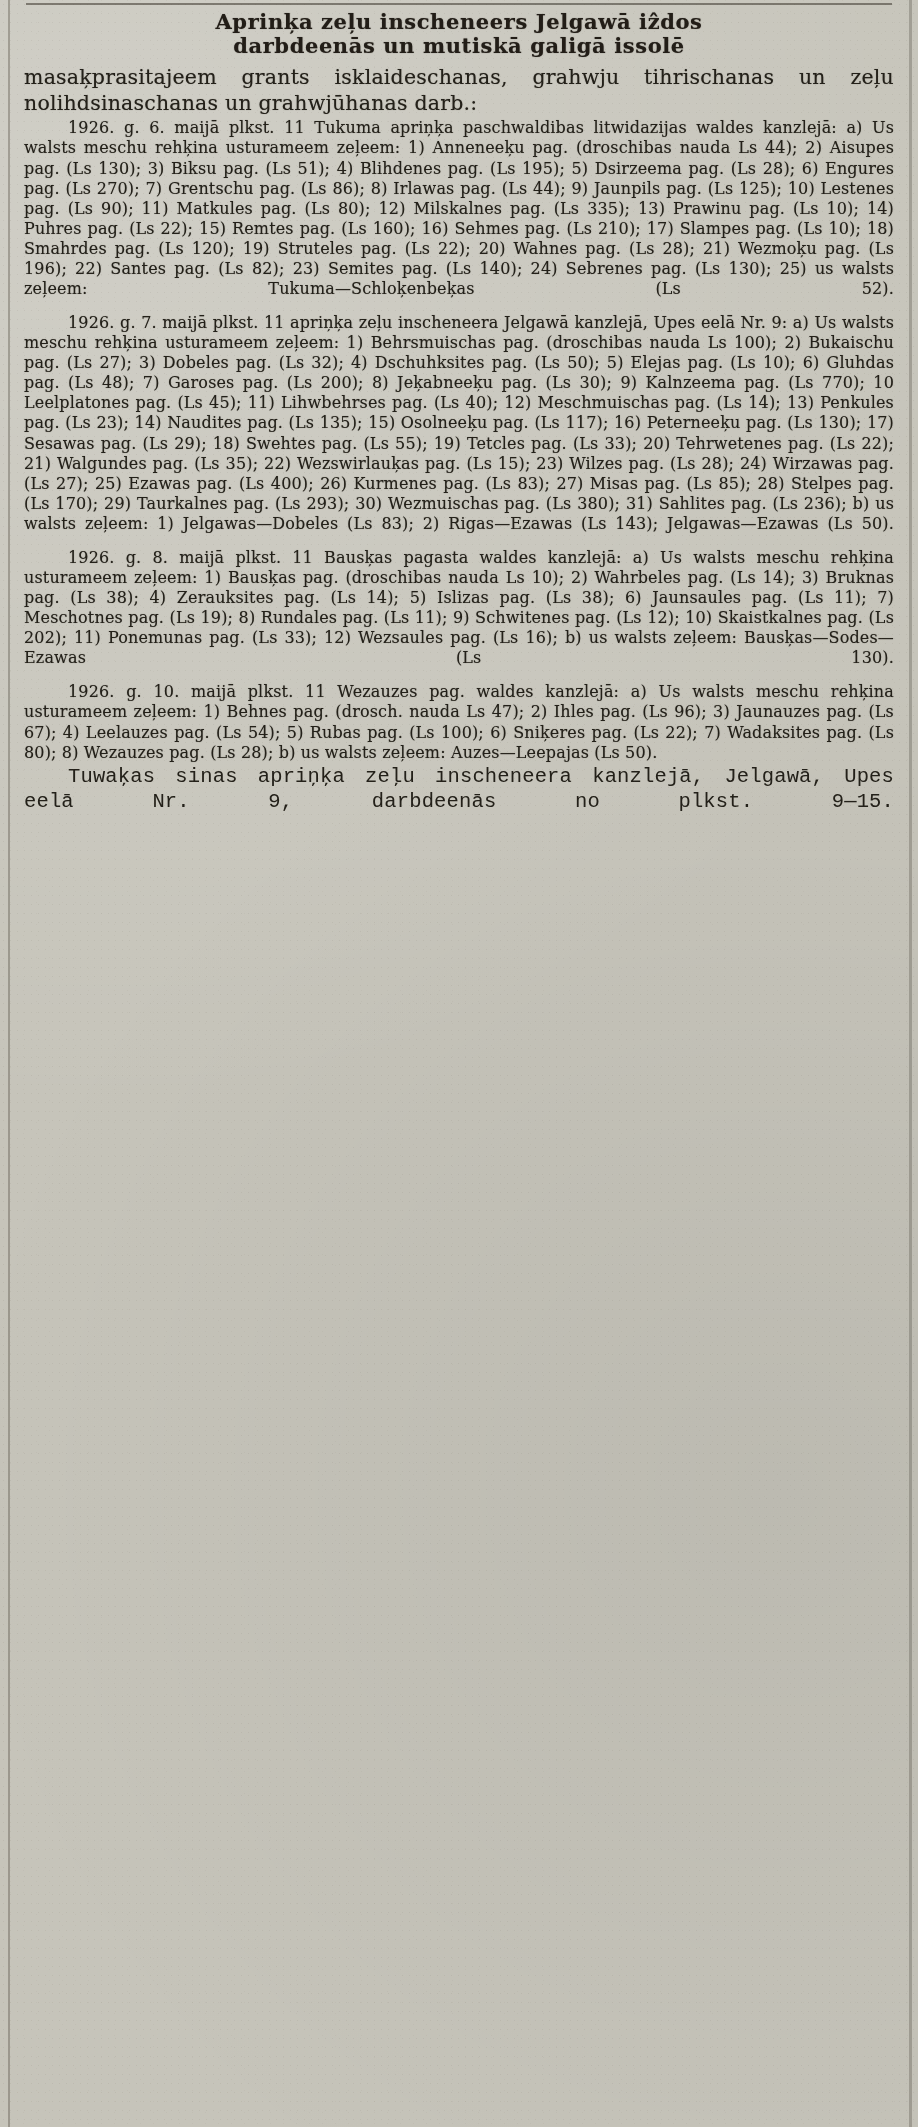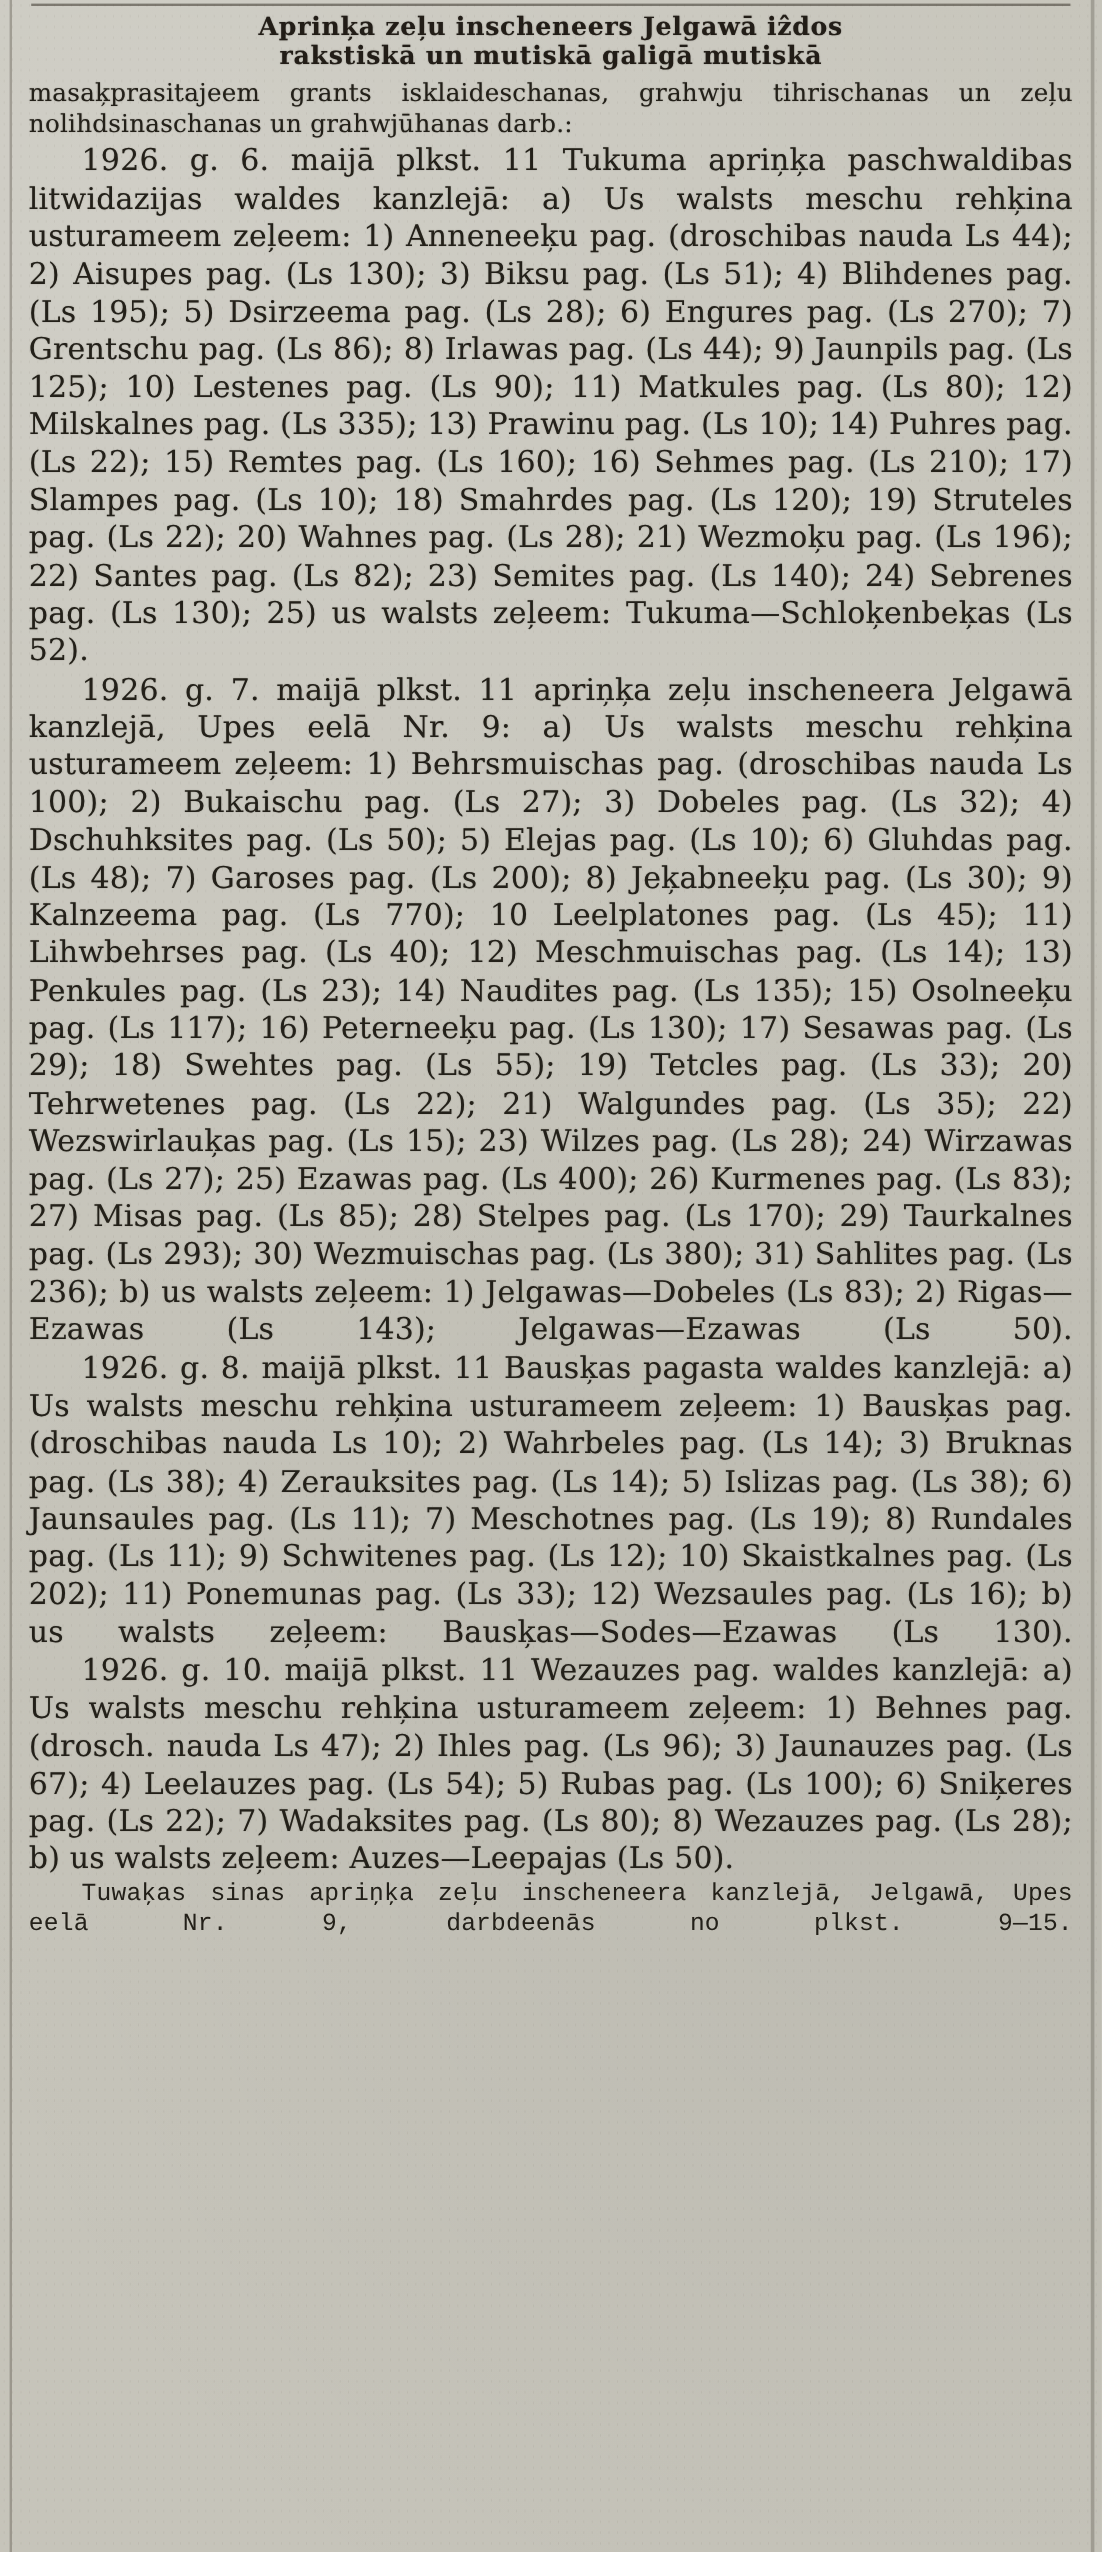--- a/index.html
+++ b/index.html
@@ -73,32 +73,32 @@
     color: #232019;
     text-align: justify;
     text-align-last: left;
     margin: 6px 2px 2px 2px;
     letter-spacing: 0.2px;
     text-shadow: 0 0 1px rgba(35,32,25,0.45);
   }
 
   .body-block {
     font-family: "DejaVu Serif", serif;
-    font-size: 25px;
+    font-size: 16px;
     line-height: 1.255;
     color: #232019;
     text-align: justify;
     text-align-last: justify;
     margin: 0 2px;
     letter-spacing: 0.15px;
     text-shadow: 0 0 1px rgba(35,32,25,0.40);
   }
   .body-block.first-indent { text-indent: 44px; }
   .body-block.tail { text-align-last: left; }
-  .body-block + .body-block { margin-top: 1px; }
+  .body-block + .body-block { margin-top: 14px; }
 
   .footer-block {
     font-family: Liberation Mono, monospace;
     font-size: 20.5px;
     line-height: 1.25;
     color: #232019;
     text-align: justify;
     text-align-last: justify;
     margin: 1px 2px 0 2px;
     text-indent: 44px;
@@ -122,21 +122,21 @@
 <body>
 
 <div class="page">
   <div class="scan">
     <div class="rule-top"></div>
     <div class="rule-left"></div>
     <div class="rule-right"></div>
 
     <div class="headline">
       <span>Aprinķa zeļu inscheneers Jelgawā iẑdos</span>
-      <span class="l2">rakstiskā un mutiskā galigā mutiskā</span>
+      <span class="l2">darbdeenās un mutiskā galigā issolē</span>
     </div>
 
     <div class="lead">masaķprasitajeem grants isklaideschanas, grahwju tihrischanas un zeļu nolihdsinaschanas un grahwjūhanas darb.:</div>
 
     <div class="body-block first-indent">1926. g. 6. maijā plkst. 11 Tukuma apriņķa paschwaldibas litwidazijas waldes kanzlejā: a) Us walsts meschu rehķina usturameem zeļeem: 1) Anneneeķu pag. (droschibas nauda Ls 44); 2) Aisupes pag. (Ls 130); 3) Biksu pag. (Ls 51); 4) Blihdenes pag. (Ls 195); 5) Dsirzeema pag. (Ls 28); 6) Engures pag. (Ls 270); 7) Grentschu pag. (Ls 86); 8) Irlawas pag. (Ls 44); 9) Jaunpils pag. (Ls 125); 10) Lestenes pag. (Ls 90); 11) Matkules pag. (Ls 80); 12) Milskalnes pag. (Ls 335); 13) Prawinu pag. (Ls 10); 14) Puhres pag. (Ls 22); 15) Remtes pag. (Ls 160); 16) Sehmes pag. (Ls 210); 17) Slampes pag. (Ls 10); 18) Smahrdes pag. (Ls 120); 19) Struteles pag. (Ls 22); 20) Wahnes pag. (Ls 28); 21) Wezmoķu pag. (Ls 196); 22) Santes pag. (Ls 82); 23) Semites pag. (Ls 140); 24) Sebrenes pag. (Ls 130); 25) us walsts zeļeem: Tukuma—Schloķenbeķas (Ls 52).</div>
     <div class="body-block first-indent">1926. g. 7. maijā plkst. 11 apriņķa zeļu inscheneera Jelgawā kanzlejā, Upes eelā Nr. 9: a) Us walsts meschu rehķina usturameem zeļeem: 1) Behrsmuischas pag. (droschibas nauda Ls 100); 2) Bukaischu pag. (Ls 27); 3) Dobeles pag. (Ls 32); 4) Dschuhksites pag. (Ls 50); 5) Elejas pag. (Ls 10); 6) Gluhdas pag. (Ls 48); 7) Garoses pag. (Ls 200); 8) Jeķabneeķu pag. (Ls 30); 9) Kalnzeema pag. (Ls 770); 10 Leelplatones pag. (Ls 45); 11) Lihwbehrses pag. (Ls 40); 12) Meschmuischas pag. (Ls 14); 13) Penkules pag. (Ls 23); 14) Naudites pag. (Ls 135); 15) Osolneeķu pag. (Ls 117); 16) Peterneeķu pag. (Ls 130); 17) Sesawas pag. (Ls 29); 18) Swehtes pag. (Ls 55); 19) Tetcles pag. (Ls 33); 20) Tehrwetenes pag. (Ls 22); 21) Walgundes pag. (Ls 35); 22) Wezswirlauķas pag. (Ls 15); 23) Wilzes pag. (Ls 28); 24) Wirzawas pag. (Ls 27); 25) Ezawas pag. (Ls 400); 26) Kurmenes pag. (Ls 83); 27) Misas pag. (Ls 85); 28) Stelpes pag. (Ls 170); 29) Taurkalnes pag. (Ls 293); 30) Wezmuischas pag. (Ls 380); 31) Sahlites pag. (Ls 236); b) us walsts zeļeem: 1) Jelgawas—Dobeles (Ls 83); 2) Rigas—Ezawas (Ls 143); Jelgawas—Ezawas (Ls 50).</div>
     <div class="body-block first-indent">1926. g. 8. maijā plkst. 11 Bausķas pagasta waldes kanzlejā: a) Us walsts meschu rehķina usturameem zeļeem: 1) Bausķas pag. (droschibas nauda Ls 10); 2) Wahrbeles pag. (Ls 14); 3) Bruknas pag. (Ls 38); 4) Zerauksites pag. (Ls 14); 5) Islizas pag. (Ls 38); 6) Jaunsaules pag. (Ls 11); 7) Meschotnes pag. (Ls 19); 8) Rundales pag. (Ls 11); 9) Schwitenes pag. (Ls 12); 10) Skaistkalnes pag. (Ls 202); 11) Ponemunas pag. (Ls 33); 12) Wezsaules pag. (Ls 16); b) us walsts zeļeem: Bausķas—Sodes—Ezawas (Ls 130).</div>
     <div class="body-block first-indent tail">1926. g. 10. maijā plkst. 11 Wezauzes pag. waldes kanzlejā: a) Us walsts meschu rehķina usturameem zeļeem: 1) Behnes pag. (drosch. nauda Ls 47); 2) Ihles pag. (Ls 96); 3) Jaunauzes pag. (Ls 67); 4) Leelauzes pag. (Ls 54); 5) Rubas pag. (Ls 100); 6) Sniķeres pag. (Ls 22); 7) Wadaksites pag. (Ls 80); 8) Wezauzes pag. (Ls 28); b) us walsts zeļeem: Auzes—Leepajas (Ls 50).</div>
 
     <div class="footer-block">Tuwaķas sinas apriņķa zeļu inscheneera kanzlejā, Jelgawā, Upes eelā Nr. 9, darbdeenās no plkst. 9—15.</div>

